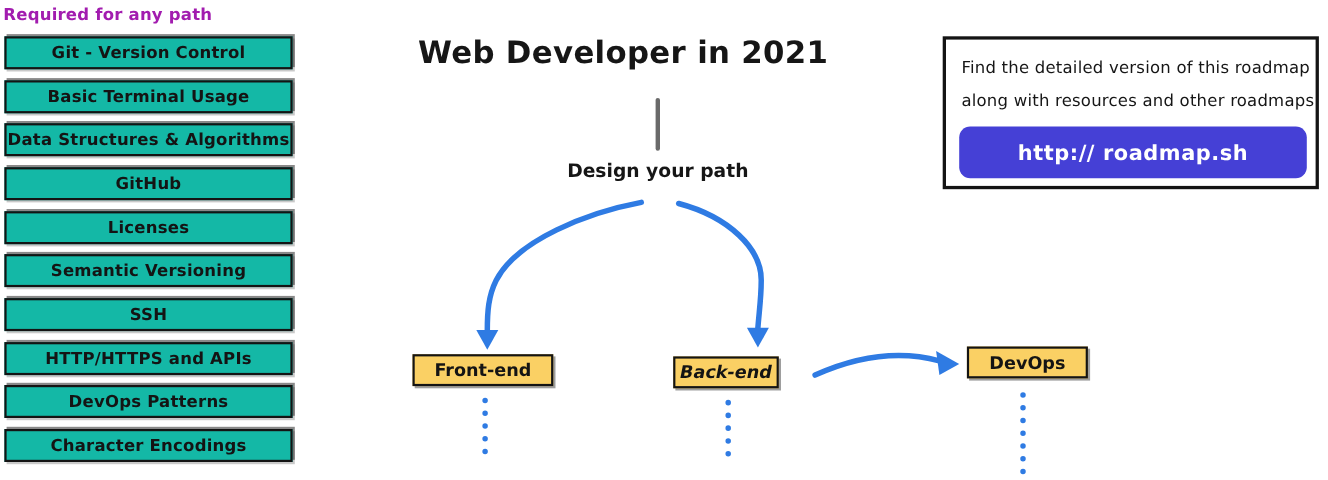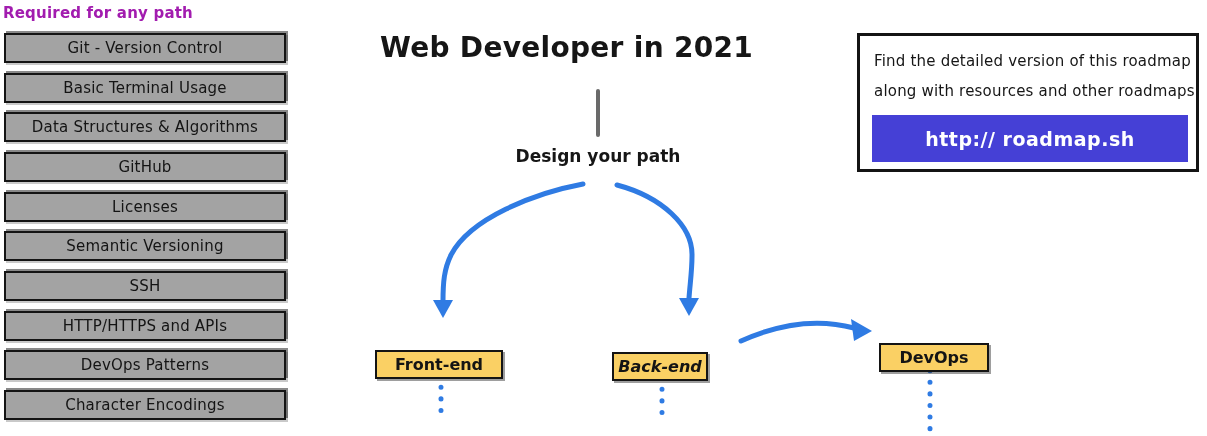--- a/index.html
+++ b/index.html
@@ -8,25 +8,25 @@
     position:relative; width:1207px; height:436px; background:#ffffff;
     font-family:"DejaVu Sans", "Liberation Sans", sans-serif; color:#111; overflow:hidden;
   }
 
   
   .req-heading {
     position:absolute; left:3px; top:4px; font-size:15px; font-weight:bold;
     letter-spacing:0.2px; color:#a21caf;
   }
   .req-box {
-    position:absolute; left:4px; width:282px; height:30px;
-    background:#a3a3a3; border:2px solid #141414;
+    position:absolute; left:4px; width:262px; height:30px;
+    background:#14b8a6; border:2px solid #141414;
     box-shadow:2px -2px 0 rgba(40,40,40,0.55), 2px 2px 0 rgba(40,40,40,0.25);
     display:flex; align-items:center; justify-content:center;
-    font-size:15px; font-weight:normal; color:#141414; letter-spacing:0.2px;
+    font-size:15px; font-weight:bold; color:#141414; letter-spacing:0.2px;
     cursor:pointer;
   }
 
   
   .page-title {
     position:absolute; left:380px; top:31px; width:440px; text-align:left;
     font-size:28px; font-weight:bold; letter-spacing:0.3px; color:#161616;
   }
   .title-line {
     position:absolute; left:596px; top:89px; width:4px; height:48px;
@@ -34,21 +34,21 @@
   }
   .choose-label {
     position:absolute; left:493px; top:146px; width:210px; text-align:center;
     font-size:17px; font-weight:bold; color:#161616;
   }
 
   .path-box {
     position:absolute; height:29px; background:#FAD064; border:2px solid #141414;
     box-shadow:2px 2px 0 rgba(40,40,40,0.45);
     display:flex; align-items:center; justify-content:center;
-    font-size:16px; font-weight:bold; color:#141414; cursor:pointer;margin-top:28px;
+    font-size:16px; font-weight:bold; color:#141414; cursor:pointer;
   }
   #node-frontend { left:375px; top:322px; width:128px; }
   #node-backend  { left:612px; top:324px; width:96px;font-style:italic; }
   #node-devops   { left:879px; top:315px; width:110px; }
 
   
   #arrows { position:absolute; left:0; top:0; width:1207px; height:436px; pointer-events:none; }
   .arrow-path { fill:none; stroke:#2F7BE3; stroke-width:5; stroke-linecap:round; }
   .arrow-head { fill:#2F7BE3; stroke:none; }
   .dotted { fill:none; stroke:#2F7BE3; stroke-width:5; stroke-linecap:round; stroke-dasharray:0.1 11.5; }
@@ -59,21 +59,21 @@
     background:#ffffff; border:3px solid #141414;
   }
   .info-line1, .info-line2 {
     position:absolute; left:14px; right:10px; font-size:15px; color:#161616;
     letter-spacing:0.2px; white-space:nowrap;
   }
   .info-line1 { top:16px; }
   .info-line2 { top:46px; }
   .info-button {
     position:absolute; left:12px; top:79px; width:316px; height:47px;
-    background:#4540D6; border-radius:0; color:#ffffff;
+    background:#4540D6; border-radius:10px; color:#ffffff;
     display:flex; align-items:center; justify-content:center;
     font-size:19px; font-weight:bold; letter-spacing:0.5px; cursor:pointer;
   }
 </style>
 </head>
 <body>
 
 <div id="canvas">
 
   <div class="req-heading">Required for any path</div>

